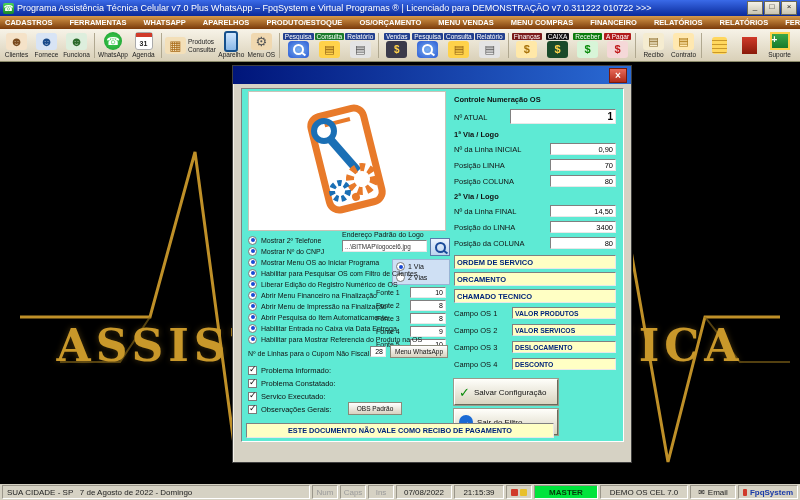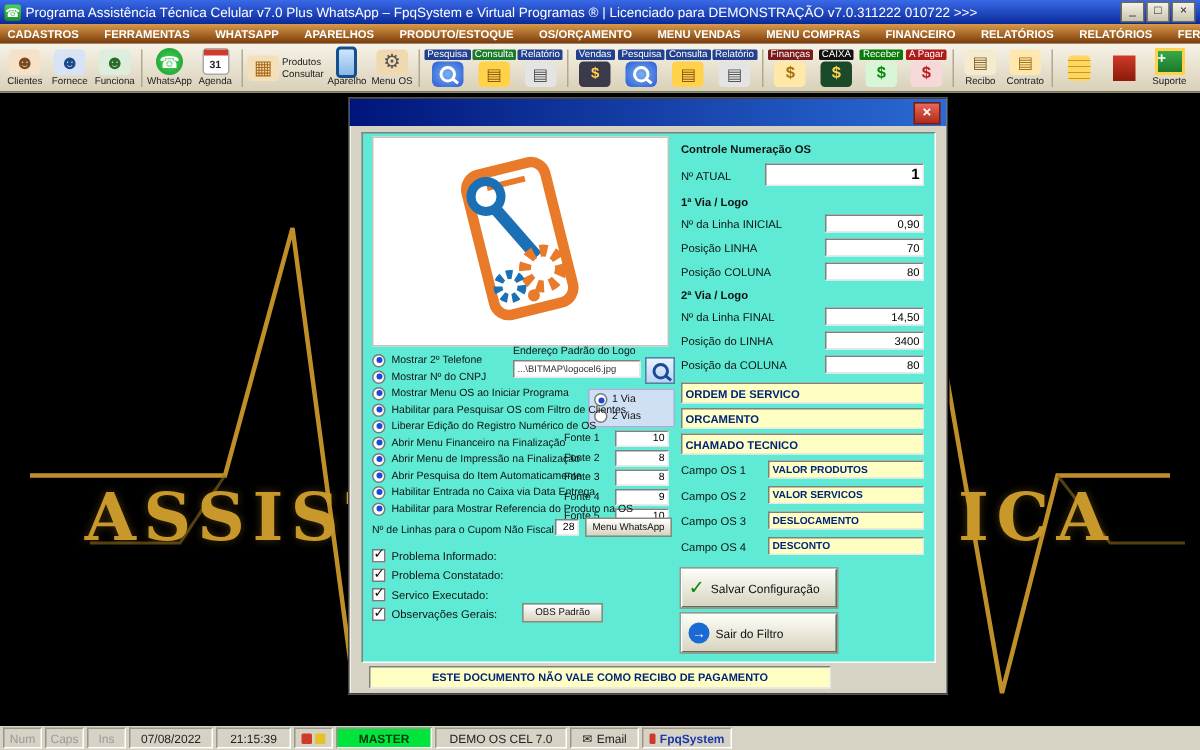--- a/index.html
+++ b/index.html
@@ -130,21 +130,21 @@
   .search-btn{position:absolute;width:20px;height:18px;background:linear-gradient(#eaf2ff,#bcd4f0);
     border:1px solid #5a7aaa;display:flex;align-items:center;justify-content:center;cursor:pointer;box-sizing:border-box;}
   .alab{position:absolute;font-size:7px;color:#111;white-space:nowrap;}
   .vias{position:absolute;left:150px;top:170px;width:58px;height:26px;background:#cfe0f4;
     border:1px solid #9ab4d4;padding:1px 3px;display:flex;flex-direction:column;
     justify-content:space-around;box-sizing:border-box;}
   .opt2{display:flex;align-items:center;gap:3px;cursor:pointer;}
   .flab{position:absolute;left:134px;font-size:7px;color:#111;white-space:nowrap;}
   .banner{position:absolute;left:4px;top:334px;width:308px;height:15px;background:#ffffc4;
     border:1px solid;border-color:#808080 #e8e8e8 #e8e8e8 #808080;color:#00247a;font-weight:bold;
-    font-size:7.3px;display:flex;align-items:center;justify-content:center;white-space:nowrap;box-sizing:border-box;margin-top:21px;}
+    font-size:7.3px;display:flex;align-items:center;justify-content:center;white-space:nowrap;box-sizing:border-box;}
 
   
   .statusbar{position:absolute;bottom:0;left:0;width:800px;height:16px;background:#d6d2c4;
     display:flex;gap:2px;padding:1px 2px;box-sizing:border-box;align-items:stretch;font-size:8px;color:#222;}
   .sb-seg{border:1px solid;border-color:#9a968a #fff #fff #9a968a;display:flex;
     align-items:center;padding:0 4px;white-space:pre;box-sizing:border-box;overflow:hidden;}
   .sb-loc{flex:1 1 auto;}
   .sb-key{flex:0 0 26px;color:#9a9a9a;justify-content:center;}
   .sb-date{flex:0 0 56px;justify-content:center;}
   .sb-time{flex:0 0 50px;justify-content:center;}
@@ -469,20 +469,21 @@
           <span class="olbl b">Observações Gerais:</span>
         </div>
         <div class="mini-btn" style="top:313px;left:106px;width:54px">OBS Padrão</div>
 
         <div class="banner">ESTE DOCUMENTO NÃO VALE COMO RECIBO DE PAGAMENTO</div>
       </div>
     </div>
   </div>
 
   <div class="statusbar">
+    <div class="sb-seg sb-loc">SUA CIDADE - SP   7 de Agosto de 2022 - Domingo</div>
     <div class="sb-seg sb-key">Num</div>
     <div class="sb-seg sb-key">Caps</div>
     <div class="sb-seg sb-key">Ins</div>
     <div class="sb-seg sb-date">07/08/2022</div>
     <div class="sb-seg sb-time">21:15:39</div>
     <div class="sb-seg sb-ic">
       <span class="dotr"></span>
       <span class="doty"></span>
     </div>
     <div class="sb-seg sb-master">MASTER</div>

